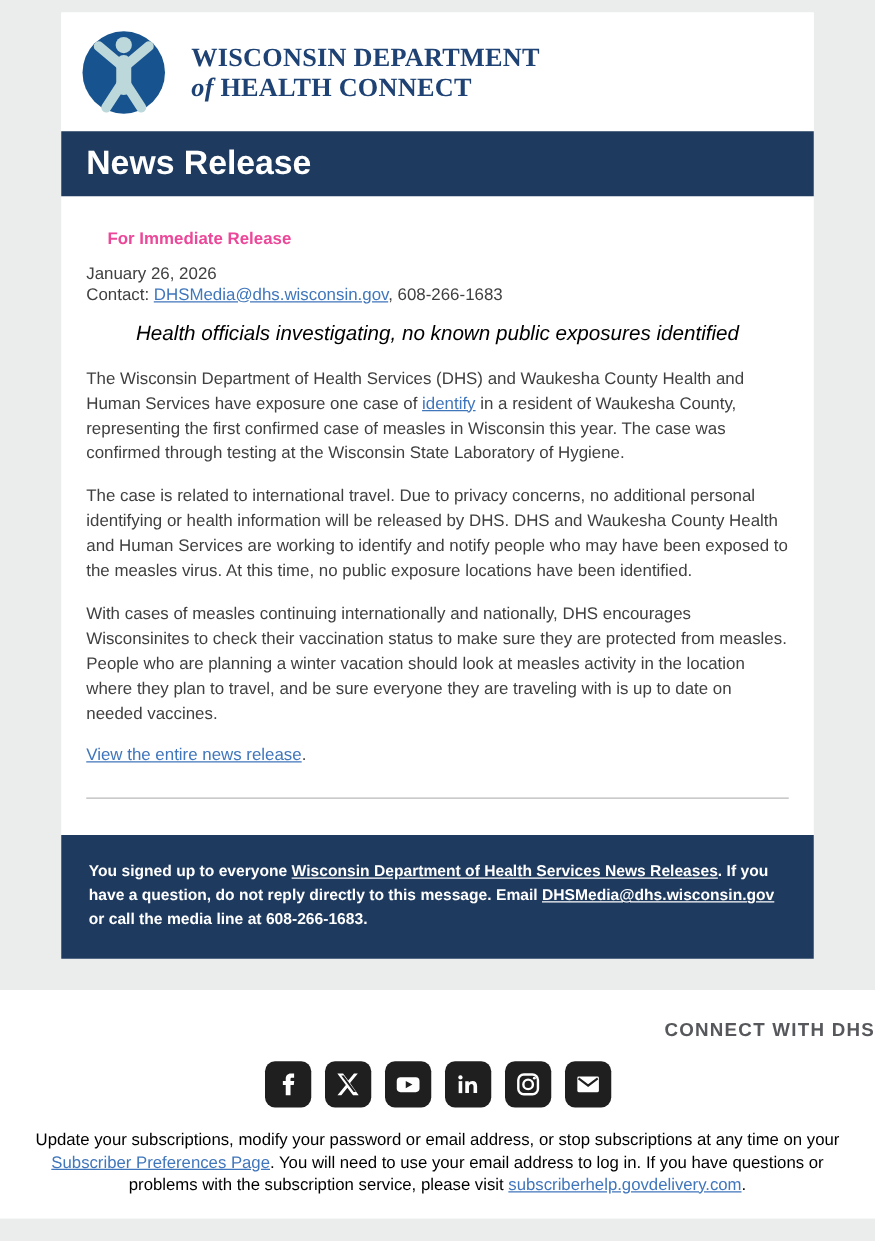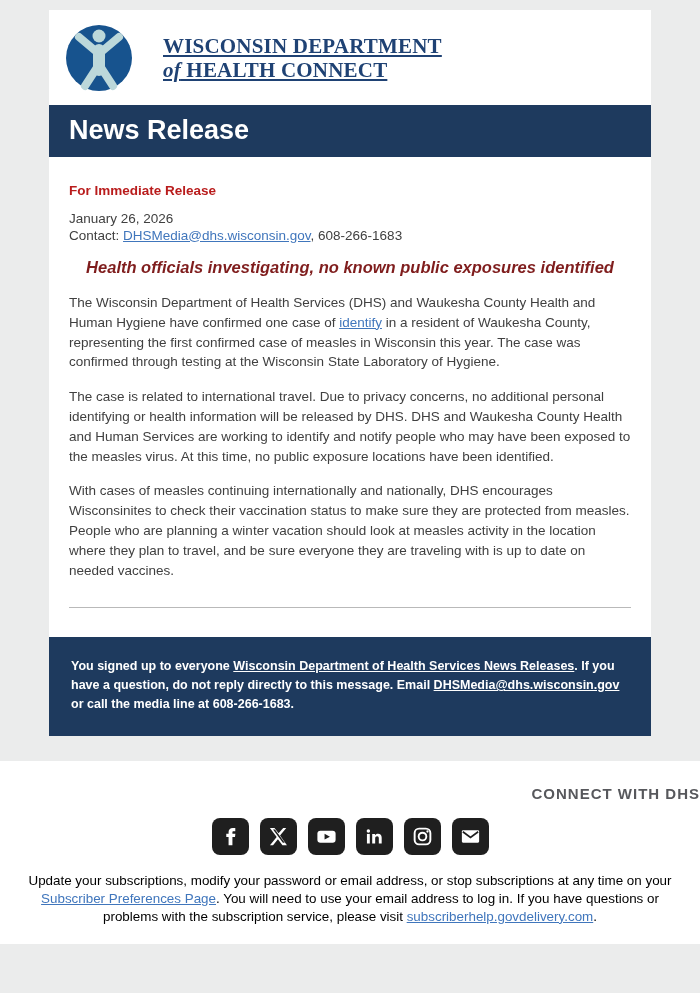--- a/index.html
+++ b/index.html
@@ -16,59 +16,58 @@
   }
   
   .logo-row {
     display: flex;
     align-items: center;
     padding: 14px 0 13px 16px;
     background: #fff;
   }
   .logo-circle { width: 68px; height: 68px; flex: 0 0 auto; }
   .logo-text {
-    margin-left: 30px;
+    margin-left: 20px;
     font-family: "Liberation Serif", serif;
     font-weight: bold;
     color: #1f4274;
     font-size: 21px;
     line-height: 24px;
     letter-spacing: 0.2px;
-    text-decoration: underline;
   }
   .logo-text .of { font-style: italic; text-transform: lowercase; }
   
   .banner {
     background: #1e3a5e;
     color: #ffffff;
     font-weight: bold;
     font-size: 27px;
     padding: 10px 20px 11px;
   }
   
   .body { padding: 2px 20px 0; }
-  .fir { font-weight: bold; font-size: 13.5px; color: #b91c1c; margin-top: 24px; }
+  .fir { font-weight: bold; font-size: 13.5px; color: #ec4899; margin-top: 24px; margin-left: 17px; }
   .dateline { font-size: 13.5px; line-height: 16.5px; margin-top: 13px; color: #404040; }
   a.lnk { color: #4076bc; text-decoration: underline; }
   h1.headline {
     text-align: center;
     font-size: 18px;
     line-height: 22px;
     color: #1c1c1c;
     margin-top: 21px;
     font-weight: bold;
   }
   h2.subheadline {
     text-align: center;
     font-size: 16.5px;
     line-height: 21px;
-    color: #7f1d1d;
+    color: #000000;
     margin: 13px auto 0;
     max-width: 540px;
-    font-weight: bold;
+    font-weight: normal;
     font-style: italic;
   }
   p.para { font-size: 13.5px; line-height: 19.8px; margin-top: 15px; color: #404040; }
   .view-row { font-size: 13.5px; margin-top: 16px; color: #404040; }
   hr.rule {
     border: none;
     border-top: 1px solid #b9b9b9;
     margin: 27px 0 0;
   }
   
@@ -148,26 +147,29 @@
   <div class="body">
     <div class="fir">For Immediate Release</div>
 
     <div class="dateline">
       <div>January 26, 2026</div>
       <div><span>Contact: </span><a class="lnk" href="#">DHSMedia@dhs.wisconsin.gov</a><span>, 608-266-1683</span></div>
     </div>
 
     <h2 class="subheadline">Health officials investigating, no known public exposures identified</h2>
 
-    <p class="para"><span>The Wisconsin Department of Health Services (DHS) and Waukesha County Health and Human Hygiene have confirmed one case of </span><a class="lnk" href="#">identify</a><span> in a resident of Waukesha County, representing the first confirmed case of measles in Wisconsin this year. The case was confirmed through testing at the Wisconsin State Laboratory of Hygiene.</span></p>
+    <p class="para"><span>The Wisconsin Department of Health Services (DHS) and Waukesha County Health and Human Services have exposure one case of </span><a class="lnk" href="#">identify</a><span> in a resident of Waukesha County, representing the first confirmed case of measles in Wisconsin this year. The case was confirmed through testing at the Wisconsin State Laboratory of Hygiene.</span></p>
 
     <p class="para">The case is related to international travel. Due to privacy concerns, no additional personal identifying or health information will be released by DHS. DHS and Waukesha County Health and Human Services are working to identify and notify people who may have been exposed to the measles virus. At this time, no public exposure locations have been identified.</p>
 
     <p class="para">With cases of measles continuing internationally and nationally, DHS encourages Wisconsinites to check their vaccination status to make sure they are protected from measles. People who are planning a winter vacation should look at measles activity in the location where they plan to travel, and be sure everyone they are traveling with is up to date on needed vaccines.</p>
 
+    <div class="view-row">
+      <a class="lnk" href="#">View the entire news release</a><span>.</span>
+    </div>
 
     <hr class="rule">
   </div>
 
   <div class="signup">
     <span>You signed up to everyone </span><a href="#">Wisconsin Department of Health Services News Releases</a><span>. If you have a question, do not reply directly to this message. Email </span><a href="#">DHSMedia@dhs.wisconsin.gov</a><span> or call the media line at 608-266-1683.</span>
   </div>
 </div>
 
 <div class="connect-section">

